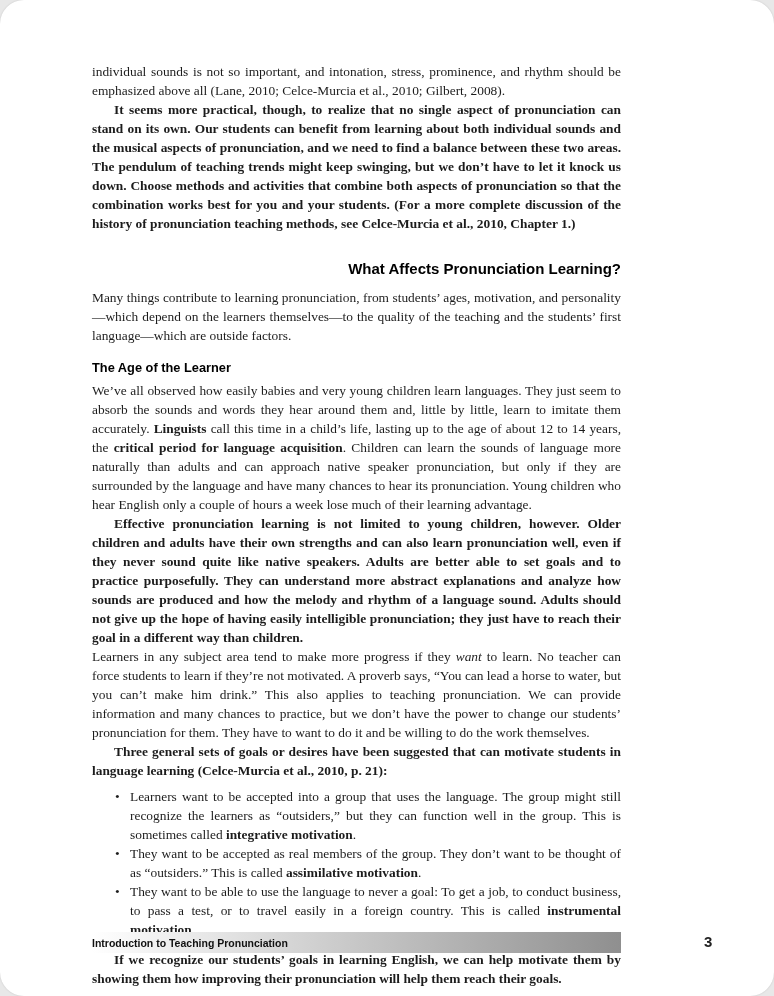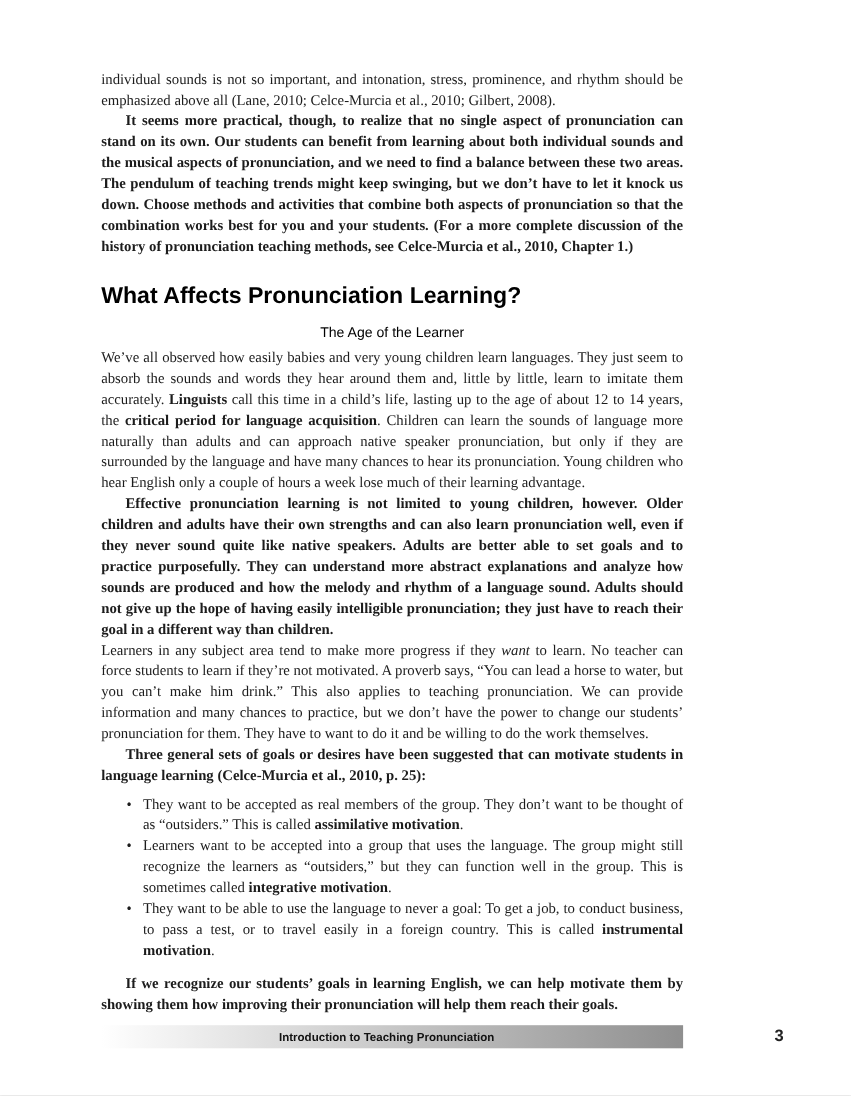--- a/index.html
+++ b/index.html
@@ -6,49 +6,50 @@
   .page {
     position: relative;
     width: 774px;
     height: 996px;
     margin: 0 auto;
     background: #ffffff;
     font-family: "Liberation Serif", serif;
     color: #1c1c1c;
     overflow: hidden;
     box-shadow: 0 0 2px rgba(0,0,0,0.15);
+    border-radius: 24px;
   }
   .content {
     position: absolute;
     left: 92px;
     top: 62px;
     width: 529px;
     font-size: 13.4px;
     line-height: 19px;
     text-align: justify;
   }
   .content p { margin: 0; }
   .content p.indent { text-indent: 22px; font-weight: bold; }
   .content p.gap-top { margin-top: 10px; }
   h1.main-heading {
     font-family: "Liberation Sans", sans-serif;
     font-weight: bold;
-    font-size: 21px;
+    font-size: 15px;
     line-height: 20px;
     margin: 26px 0 9px 0;
-    text-align: left;
+    text-align: right;
     color: #000;
   }
   h2.sub-heading {
     font-family: "Liberation Sans", sans-serif;
-    font-weight: normal;
+    font-weight: bold;
     font-size: 12.8px;
     line-height: 16px;
     margin: 15px 0 5px 0;
-    text-align: center;
+    text-align: left;
     color: #000;
   }
   ul.bullets {
     margin: 7px 0 11px 0;
     padding: 0 0 0 23px;
     list-style: none;
   }
   ul.bullets li {
     position: relative;
     padding-left: 15px;
@@ -63,21 +64,21 @@
   }
   .footer-bar {
     position: absolute;
     left: 92px;
     top: 932px;
     width: 529px;
     height: 21px;
     background: linear-gradient(to right, #ffffff 0%, #d8d8d8 35%, #8f8f8f 100%);
     display: flex;
     align-items: center;
-    justify-content: center;
+    justify-content: flex-start;
     padding-right: 10px;
     box-sizing: border-box;
     font-family: "Liberation Sans", sans-serif;
     font-weight: bold;
     font-size: 10.5px;
     color: #111111;
   }
   .page-number {
     position: absolute;
     left: 704px;
@@ -91,31 +92,32 @@
 </head>
 <body>
 
 <div class="page">
   <div class="content">
 
     <p><span>individual sounds is not so important, and intonation, stress, prominence, and rhythm should be emphasized above all (Lane, 2010; Celce-Murcia et al., 2010; Gilbert, 2008).</span></p>
     <p class="indent"><span>It seems more practical, though, to realize that no single aspect of pronunciation can stand on its own. Our students can benefit from learning about both individual sounds and the musical aspects of pronunciation, and we need to find a balance between these two areas. The pendulum of teaching trends might keep swinging, but we don’t have to let it knock us down. Choose methods and activities that combine both aspects of pronunciation so that the combination works best for you and your students. (For a more complete discussion of the history of pronunciation teaching methods, see Celce-Murcia et al., 2010, Chapter 1.)</span></p>
 
     <h1 class="main-heading">What Affects Pronunciation Learning?</h1>
+    <p><span>Many things contribute to learning pronunciation, from students’ ages, motivation, and personality—which depend on the learners themselves—to the quality of the teaching and the students’ first language—which are outside factors.</span></p>
 
     <h2 class="sub-heading">The Age of the Learner</h2>
     <p><span>We’ve all observed how easily babies and very young children learn languages. They just seem to absorb the sounds and words they hear around them and, little by little, learn to imitate them accurately. </span><span style="font-weight: bold;">Linguists</span><span> call this time in a child’s life, lasting up to the age of about 12 to 14 years, the </span><span style="font-weight: bold;">critical period for language acquisition</span><span>. Children can learn the sounds of language more naturally than adults and can approach native speaker pronunciation, but only if they are surrounded by the language and have many chances to hear its pronunciation. Young children who hear English only a couple of hours a week lose much of their learning advantage.</span></p>
     <p class="indent"><span>Effective pronunciation learning is not limited to young children, however. Older children and adults have their own strengths and can also learn pronunciation well, even if they never sound quite like native speakers. Adults are better able to set goals and to practice purposefully. They can understand more abstract explanations and analyze how sounds are produced and how the melody and rhythm of a language sound. Adults should not give up the hope of having easily intelligible pronunciation; they just have to reach their goal in a different way than children.</span></p>
 
     <p><span>Learners in any subject area tend to make more progress if they </span><span style="font-style: italic;">want</span><span> to learn. No teacher can force students to learn if they’re not motivated. A proverb says, “You can lead a horse to water, but you can’t make him drink.” This also applies to teaching pronunciation. We can provide information and many chances to practice, but we don’t have the power to change our students’ pronunciation for them. They have to want to do it and be willing to do the work themselves.</span></p>
-    <p class="indent"><span>Three general sets of goals or desires have been suggested that can motivate students in language learning (Celce-Murcia et al., 2010, p. 25):</span></p>
+    <p class="indent"><span>Three general sets of goals or desires have been suggested that can motivate students in language learning (Celce-Murcia et al., 2010, p. 21):</span></p>
 
     <ul class="bullets">
+      <li><span>Learners want to be accepted into a group that uses the language. The group might still recognize the learners as “outsiders,” but they can function well in the group. This is sometimes called </span><span style="font-weight: bold;">integrative motivation</span><span>.</span></li>
       <li><span>They want to be accepted as real members of the group. They don’t want to be thought of as “outsiders.” This is called </span><span style="font-weight: bold;">assimilative motivation</span><span>.</span></li>
-      <li><span>Learners want to be accepted into a group that uses the language. The group might still recognize the learners as “outsiders,” but they can function well in the group. This is sometimes called </span><span style="font-weight: bold;">integrative motivation</span><span>.</span></li>
       <li><span>They want to be able to use the language to never a goal: To get a job, to conduct business, to pass a test, or to travel easily in a foreign country. This is called </span><span style="font-weight: bold;">instrumental motivation</span><span>.</span></li>
     </ul>
 
     <p class="indent gap-top"><span>If we recognize our students’ goals in learning English, we can help motivate them by showing them how improving their pronunciation will help them reach their goals.</span></p>
 
   </div>
 
   <div class="footer-bar">
     <span>Introduction to Teaching Pronunciation</span>
   </div>

